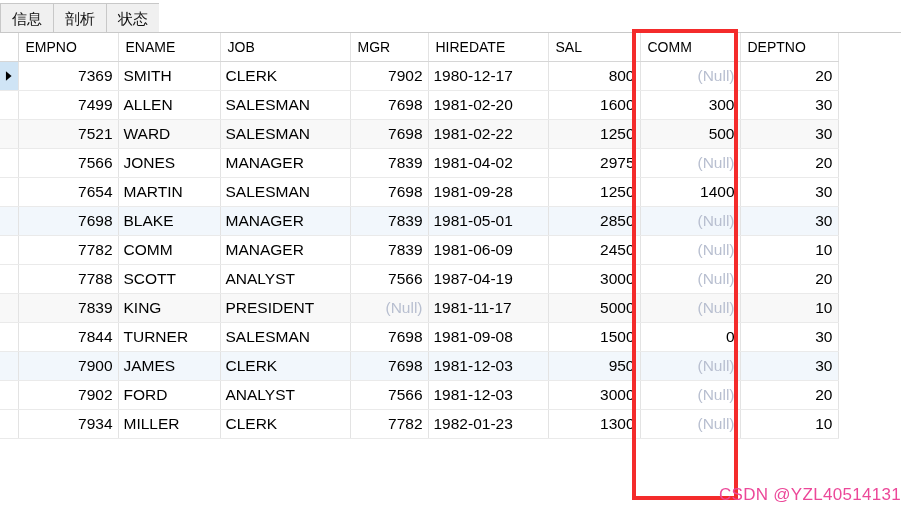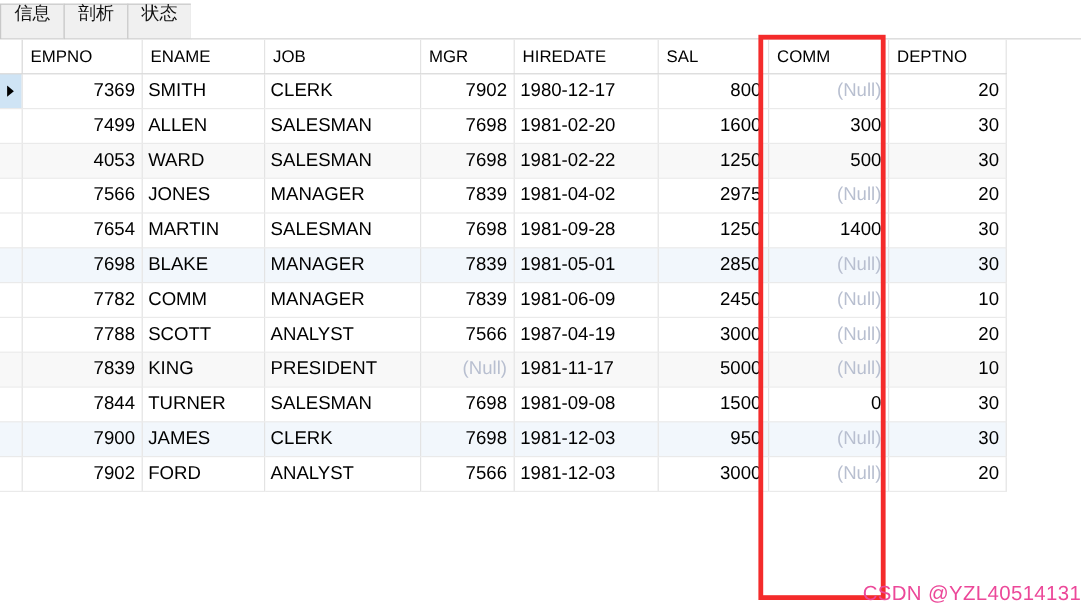--- a/index.html
+++ b/index.html
@@ -16,21 +16,21 @@
   .tabstrip {
     position: absolute; left: 0; top: 0;
     width: 901px; height: 33px;
     background: #ffffff;
     display: flex; align-items: flex-end;
     padding-left: 0;
   }
   .tab {
     height: 30px;
     padding: 0 11px;
-    display: flex; align-items: flex-start;
+    display: flex; align-items: center;
     font-size: 15px;
     color: #111111;
     background: #f0f0f0;
     border: 1px solid #c8c8c8;
     border-bottom: 1px solid #c8c8c8;
     margin-right: -1px;
     line-height: 1;
     white-space: nowrap;
     cursor: default;
   }
@@ -196,21 +196,21 @@
             <td class="txt">ALLEN</td>
             <td class="txt">SALESMAN</td>
             <td class="num">7698</td>
             <td class="txt">1981-02-20</td>
             <td class="num">1600</td>
             <td class="num">300</td>
             <td class="num">30</td>
           </tr>
           <tr class="alt2">
             <td class="gutter"></td>
-            <td class="num">4053</td>
+            <td class="num">7521</td>
             <td class="txt">WARD</td>
             <td class="txt">SALESMAN</td>
             <td class="num">7698</td>
             <td class="txt">1981-02-22</td>
             <td class="num">1250</td>
             <td class="num">500</td>
             <td class="num">30</td>
           </tr>
           <tr>
             <td class="gutter"></td>
@@ -304,20 +304,31 @@
             <td class="gutter"></td>
             <td class="num">7902</td>
             <td class="txt">FORD</td>
             <td class="txt">ANALYST</td>
             <td class="num">7566</td>
             <td class="txt">1981-12-03</td>
             <td class="num">3000</td>
             <td class="null">(Null)</td>
             <td class="num">20</td>
           </tr>
+          <tr>
+            <td class="gutter"></td>
+            <td class="num">7934</td>
+            <td class="txt">MILLER</td>
+            <td class="txt">CLERK</td>
+            <td class="num">7782</td>
+            <td class="txt">1982-01-23</td>
+            <td class="num">1300</td>
+            <td class="null">(Null)</td>
+            <td class="num">10</td>
+          </tr>
         </tbody>
     </table>
   </div>
 
   <div class="redbox"></div>
 
   <div class="watermark">CSDN @YZL40514131</div>
 
 </div>
 

